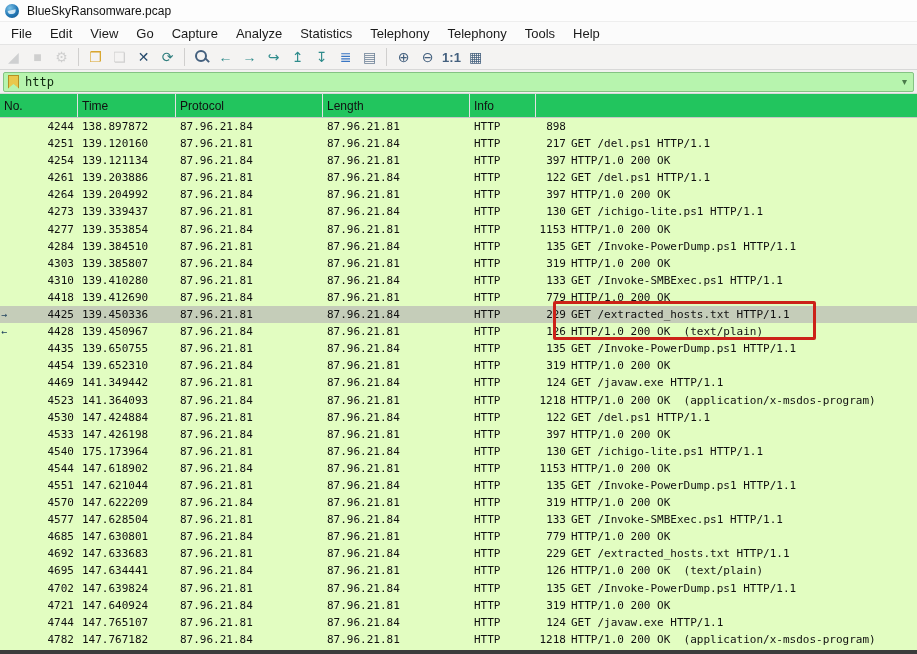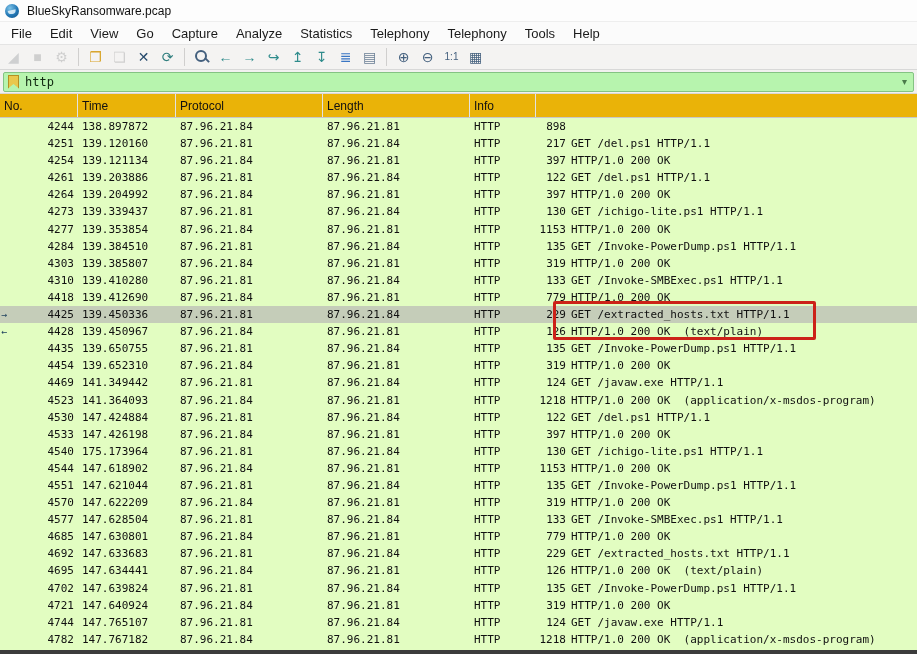--- a/index.html
+++ b/index.html
@@ -38,21 +38,21 @@
   .toolbar {
     height:26px; background:#f4f3f2; border-top:1px solid #e4e4e4; border-bottom:1px solid #d8d8d8;
     display:flex; align-items:center; padding-left:2px; gap:1px;
   }
   .tb-btn {
     width:23px; height:22px; display:flex; align-items:center; justify-content:center;
     font-size:14px; line-height:1; border-radius:2px; position:relative; color:#44607e;
   }
   .tb-btn.disabled { opacity:.42; filter:grayscale(.8); }
   .tb-sep { width:1px; height:18px; background:#d0cfce; margin:0 4px; }
-  .shape-zoom-orig { font-size:10px; font-weight:normal; letter-spacing:0; }
+  .shape-zoom-orig { font-size:13px; font-weight:bold; letter-spacing:0; }
   .shape-find::before{
     content:""; position:absolute; left:5px; top:4px; width:8px; height:8px;
     border:2px solid #44607e; border-radius:50%;
   }
   .shape-find::after{
     content:""; position:absolute; left:14px; top:13px; width:6px; height:2px;
     background:#44607e; transform:rotate(45deg);
   }
 
   
@@ -70,21 +70,21 @@
     background:#e9c84c; border:1px solid #b49023;
     clip-path:polygon(0 0,100% 0,100% 100%,50% 68%,0 100%);
   }
   .filter-text {
     flex:1; font-family:"DejaVu Sans Mono", monospace; font-size:12px; color:#102810;
   }
   .filter-caret { font-size:10px; color:#4a7a4a; padding-right:2px; }
 
   
   .thead {
-    height:24px; background:#eab308; border-bottom:1px solid #c8c8c8;
+    height:24px; background:#22c55e; border-bottom:1px solid #c8c8c8;
     display:grid; grid-template-columns:78px 98px 147px 147px 66px 32px 1fr;
     align-items:center; font-size:12px; color:#111;
   }
   .hcell {
     padding:0 0 0 4px; height:100%; display:flex; align-items:center;
     border-right:1px solid #e2e2e2; overflow:hidden; white-space:nowrap;
   }
   .tbody {
     position:relative; height:536px; background:var(--row-green, #e2fdc1); overflow:hidden;
   }

